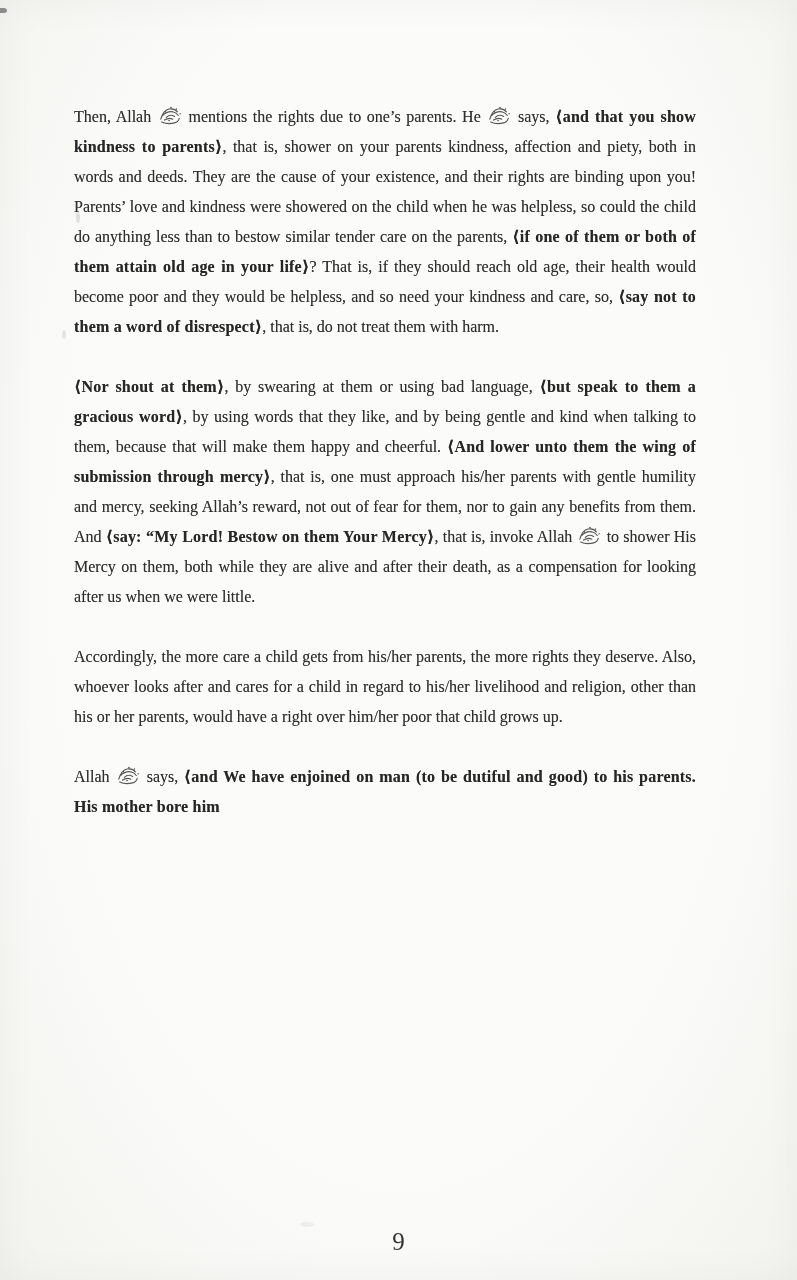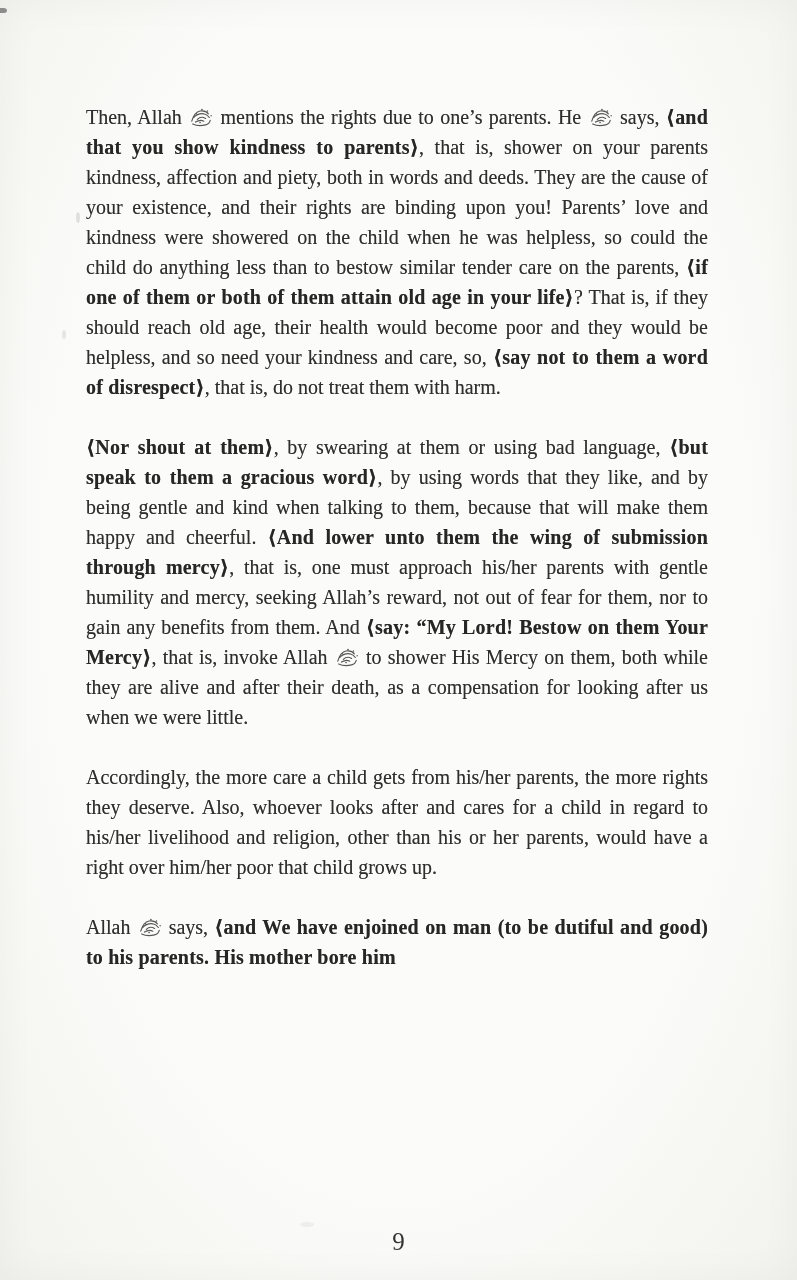--- a/index.html
+++ b/index.html
@@ -16,24 +16,24 @@
   }
   .scan-page {
     position: absolute;
     inset: 0;
     background:
       radial-gradient(ellipse at 50% 45%, #fbfbf9 60%, #f2f2ee 100%);
     box-shadow: inset 0 0 40px rgba(0,0,0,0.04);
   }
   .page-text {
     position: absolute;
-    left: 86px;
+    left: 74px;
     top: 102px;
     width: 622px;
-    font-size: 20px;
+    font-size: 16px;
     line-height: 30px;
     color: #2e2e2e;
     text-align: justify;
     text-shadow: 0 0 0.5px rgba(40,40,40,0.45);
   }
   .page-text p {
     margin: 0 0 30px 0;
   }
   .page-text p:last-child {
     margin-bottom: 6px;

